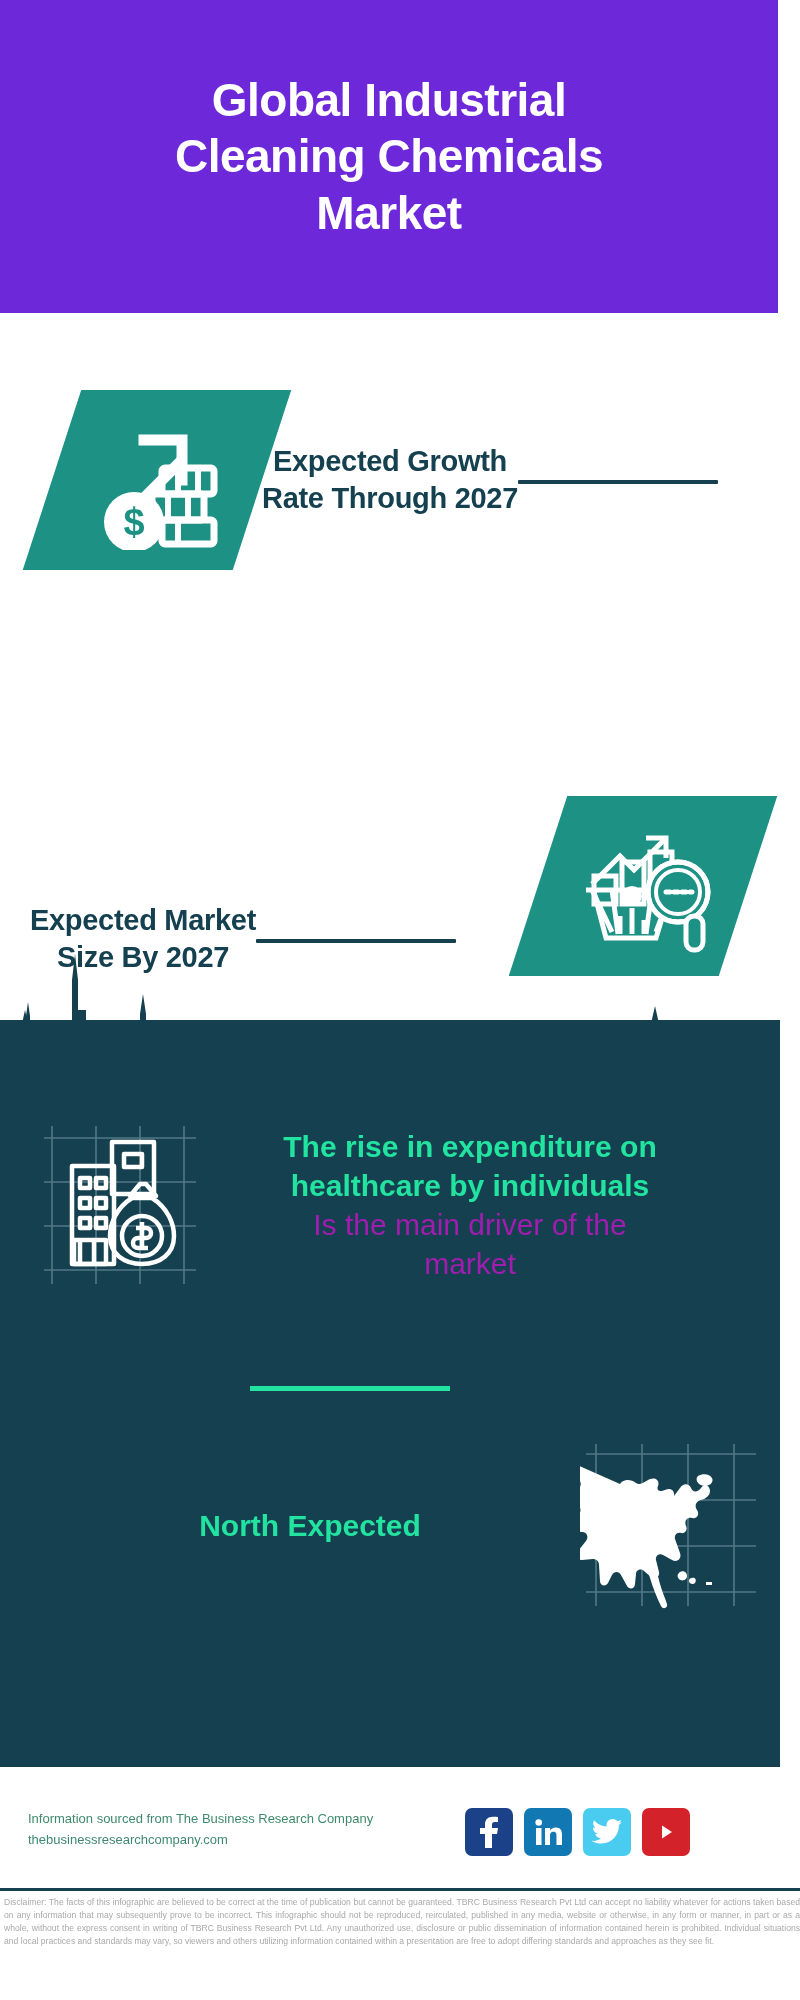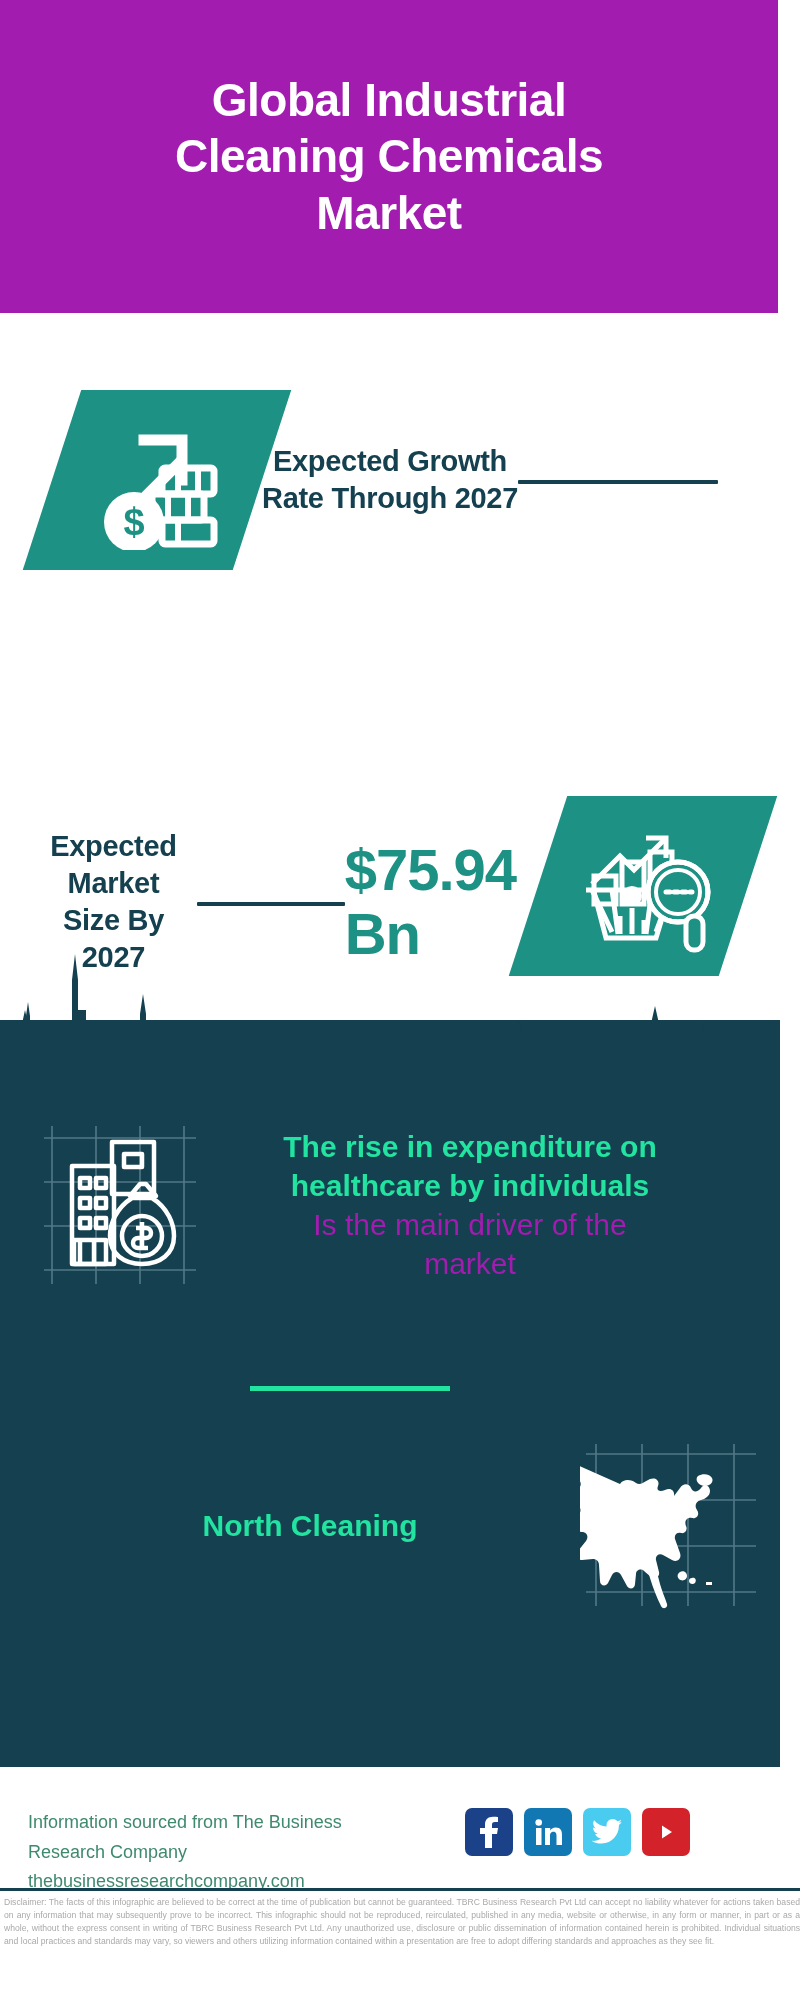--- a/index.html
+++ b/index.html
@@ -8,21 +8,21 @@
     background:#ffffff;
     font-family:"Liberation Sans", sans-serif;
     overflow:hidden;
     position:relative;
   }
   .page{position:relative;width:800px;height:2000px;background:#fff;}
 
   
   .header{
     position:absolute;left:0;top:0;width:778px;height:313px;
-    background:#a21caf;
+    background:#6d28d9;
     display:flex;align-items:center;justify-content:center;
   }
   .header h1{
     margin:0;padding:0 40px;
     color:#ffffff;
     font-size:46px;line-height:1.22;
     font-weight:bold;letter-spacing:-0.5px;
     text-align:center;
     white-space:pre-line;
   }
@@ -84,21 +84,21 @@
     position:absolute;left:200px;top:1139px;width:200px;height:5px;background:#22E3A0;
   }
 
   
   .source-bar{
     position:absolute;left:0;top:1767px;width:780px;height:118px;background:#ffffff;
     display:flex;align-items:center;
   }
   .source-text{
     position:absolute;left:28px;top:1808px;width:360px;
-    color:#3F8A6E;font-size:18px;line-height:1.65;
+    color:#3F8A6E;font-size:13px;line-height:1.65;
   }
   .socials{position:absolute;left:465px;top:1808px;display:flex;gap:11px;}
   .social{
     width:48px;height:48px;border-radius:7px;
     display:flex;align-items:center;justify-content:center;
   }
   .s-fb{background:#1B4289;}
   .s-li{background:#1178B3;}
   .s-tw{background:#4ACBF0;}
   .s-yt{background:#D3222A;}
@@ -155,21 +155,20 @@
     </div>
     <div style="width:30px;flex:0 0 auto;"></div>
   </div>
 
   <div class="stat-row stat-2">
     <div style="width:30px;flex:0 0 auto;"></div>
     <div class="stat-text">
       <div class="stat-title">Expected Market
 Size By 2027</div>
       <div class="rule"></div>
-      <div class="stat-value">$75.94 Bn</div>
     </div>
     <div class="para">
       <div class="inner">
         <svg width="150" height="140" viewBox="0 0 150 140" fill="none" stroke="#fff" stroke-width="5">
 
           <path d="M24 68 L52 40 L66 54 L96 24" fill="none"></path>
           <path d="M78 22 L98 22 L98 42" fill="none"></path>
 
           <rect x="26" y="60" width="22" height="28" fill="none"></rect>
           <rect x="54" y="46" width="22" height="42" fill="none"></rect>
@@ -246,21 +245,21 @@
 healthcare by individuals</div>
       <div class="white-line">Is the main driver of the
 market</div>
     </div>
   </div>
 
   <div class="green-divider" style="left:250px;top:1386px;width:200px;"></div>
 
   <div class="panel-item" style="left:40px;top:1440px;width:720px;">
     <div class="panel-text" style="flex:1 1 auto;">
-      <div class="accent-line">North Cleaning</div>
+      <div class="accent-line">North Expected</div>
     </div>
     <div style="width:180px;height:170px;position:relative;flex:0 0 auto;">
       <svg width="180" height="170" viewBox="0 0 180 170">
         <g stroke="#5E8290" stroke-width="1.6" opacity="0.85">
           <line x1="16" y1="4" x2="16" y2="166"></line>
           <line x1="62" y1="4" x2="62" y2="166"></line>
           <line x1="108" y1="4" x2="108" y2="166"></line>
           <line x1="154" y1="4" x2="154" y2="166"></line>
           <line x1="6" y1="14" x2="176" y2="14"></line>
           <line x1="6" y1="60" x2="176" y2="60"></line>

